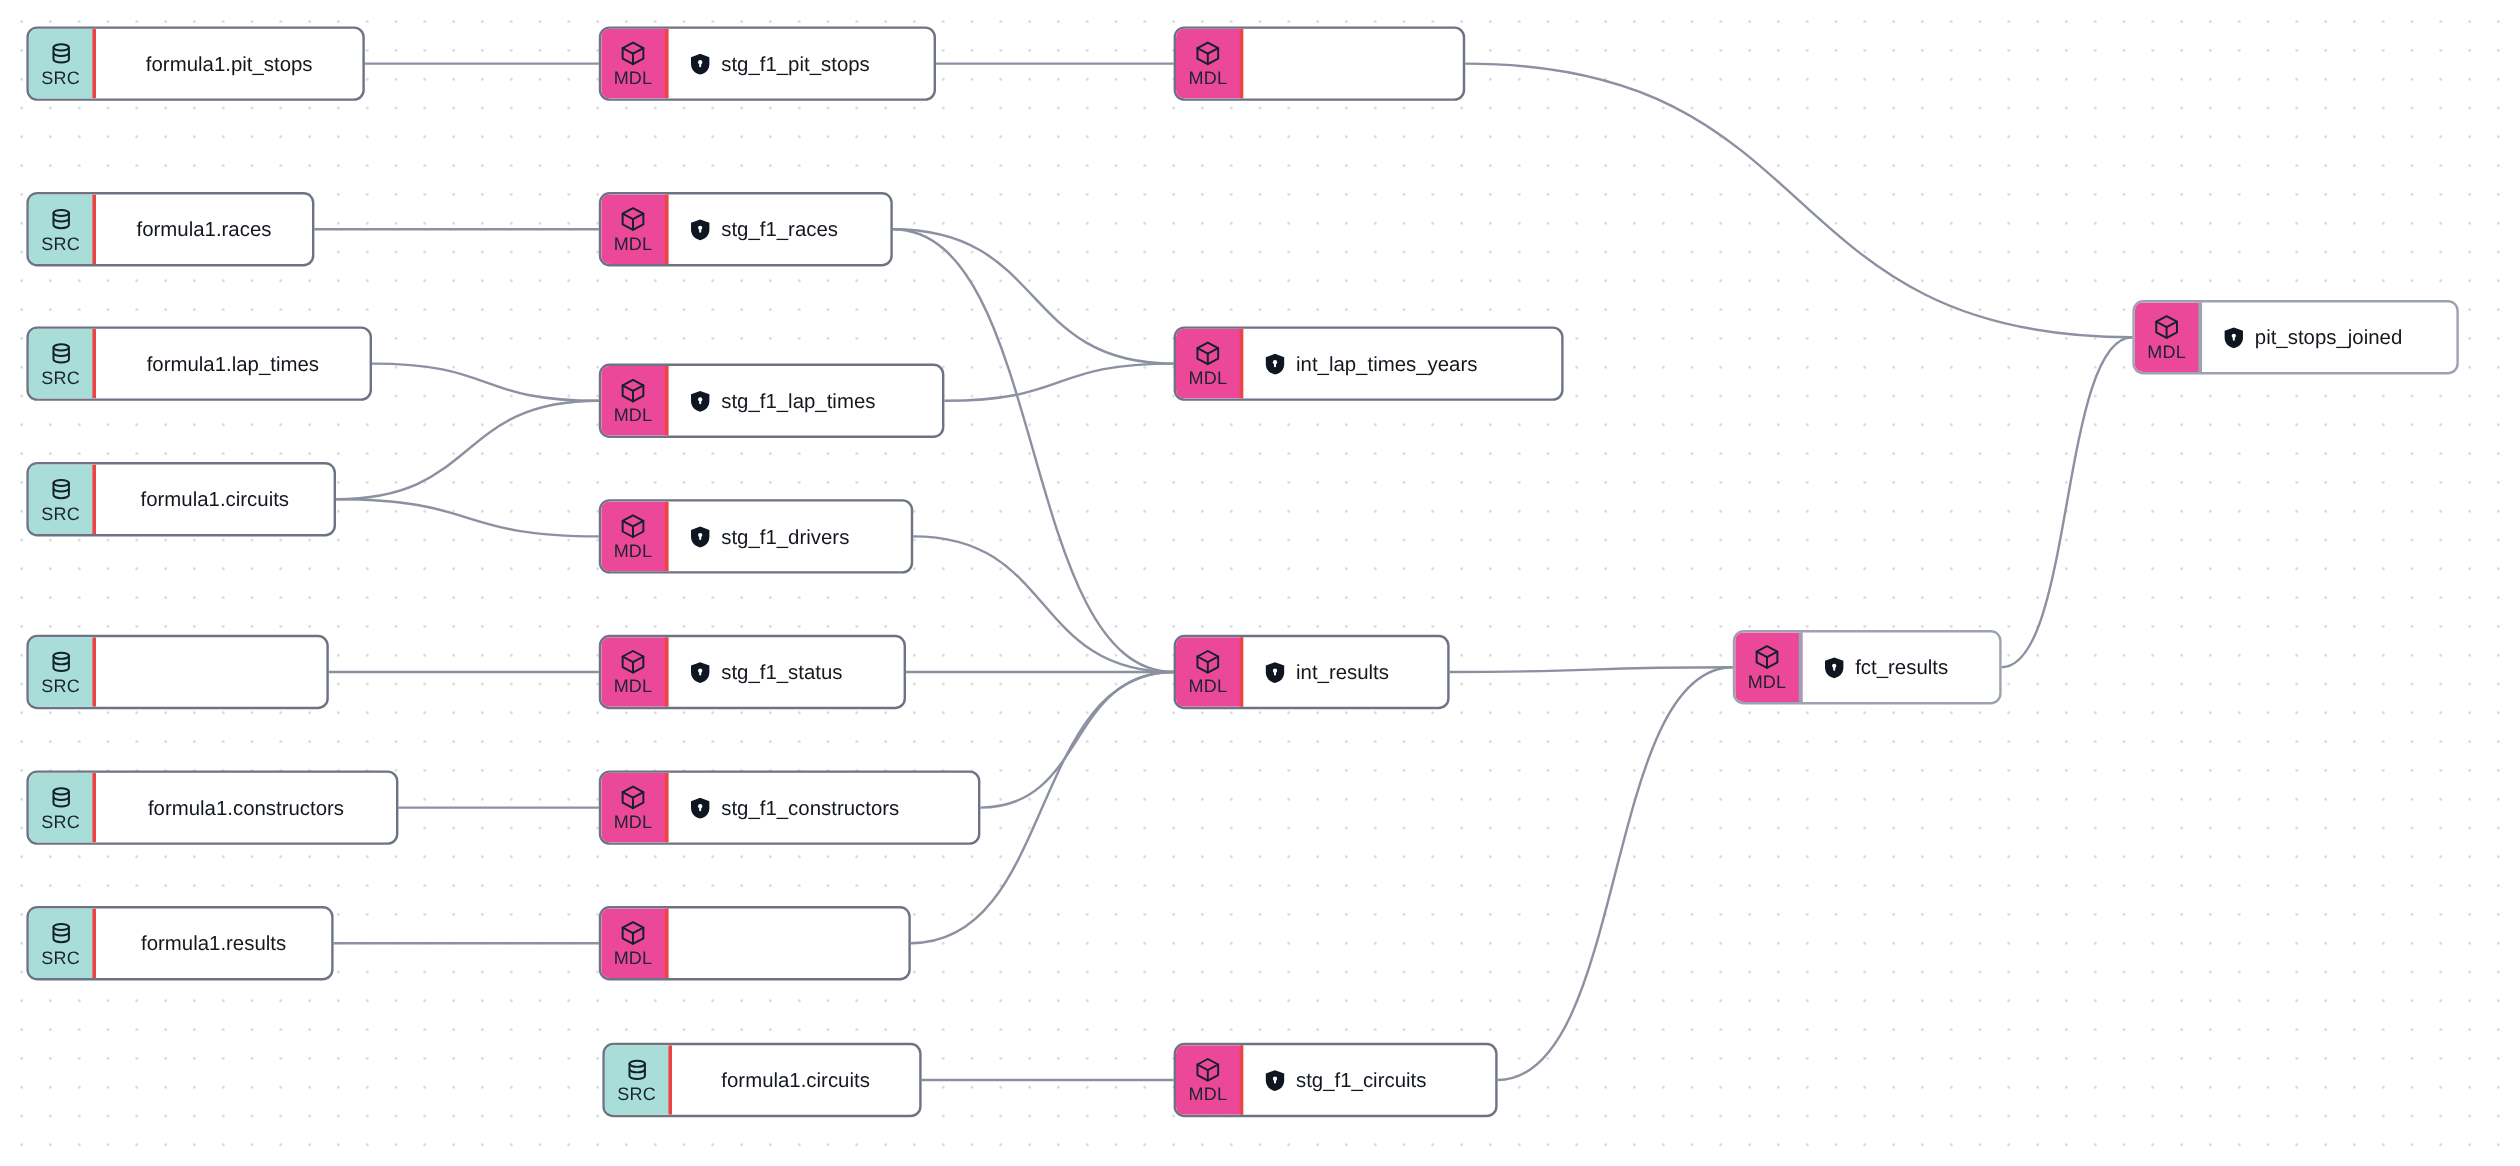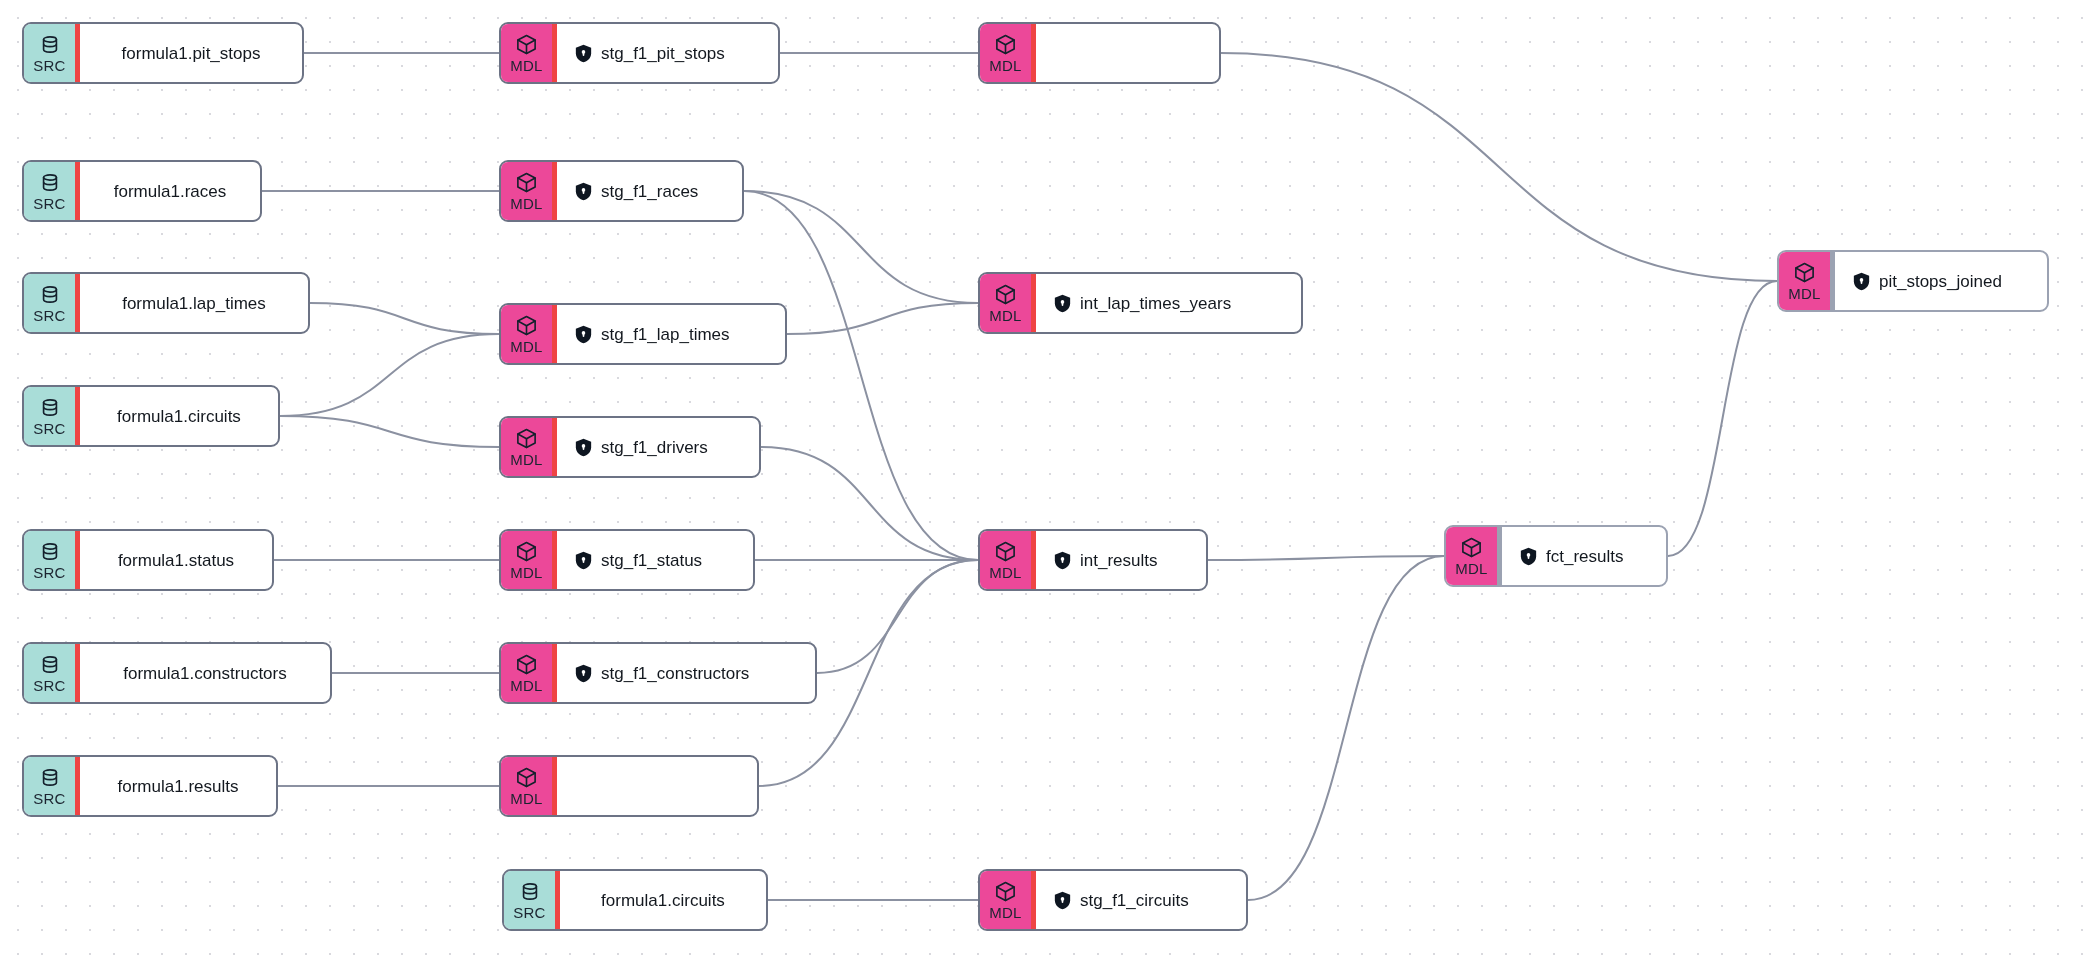--- a/index.html
+++ b/index.html
@@ -24,21 +24,21 @@
     border-radius:9px;
     background:#ffffff;
     overflow:hidden;
     height:62px;
   }
   .node.soft{border-color:#9ba2b2;}
   .badge{
     flex:0 0 auto;width:56px;
     display:flex;flex-direction:column;align-items:center;justify-content:center;
     gap:0px;
-    border-right:5px solid #ef4444;
+    border-right:3px solid #ef4444;
     box-sizing:border-box;
   }
   .node.soft .badge{border-right-color:#9ba2b2;}
   .badge.src{background:#a9ddd8;}
   .badge.mdl{background:#ec4899;}
   .badge .glyph{display:block;line-height:0;}
   .badge .btxt{
     font-size:15px;color:#1b2430;letter-spacing:.2px;
     line-height:1;margin-top:2px;font-weight:400;
   }
@@ -134,23 +134,20 @@
       </div>
       <div class="node" style="left: 22px; top: 529px; width: 252px;">
         <div class="badge src">
           <span class="glyph"><svg width="22" height="22" viewBox="0 0 24 24" fill="none" stroke="#14202c" stroke-width="1.8" stroke-linecap="round" stroke-linejoin="round">
               <ellipse cx="12" cy="6" rx="7" ry="2.8"></ellipse>
               <path d="M5 6v5c0 1.55 3.13 2.8 7 2.8s7-1.25 7-2.8V6"></path>
               <path d="M5 11.5V17c0 1.55 3.13 2.8 7 2.8s7-1.25 7-2.8v-5.5"></path>
             </svg></span>
           <span class="btxt">SRC</span>
         </div>
-        <div class="body center">
-          <span class="label">formula1.status</span>
-        </div>
       </div>
       <div class="node" style="left: 22px; top: 642px; width: 310px;">
         <div class="badge src">
           <span class="glyph"><svg width="22" height="22" viewBox="0 0 24 24" fill="none" stroke="#14202c" stroke-width="1.8" stroke-linecap="round" stroke-linejoin="round">
               <ellipse cx="12" cy="6" rx="7" ry="2.8"></ellipse>
               <path d="M5 6v5c0 1.55 3.13 2.8 7 2.8s7-1.25 7-2.8V6"></path>
               <path d="M5 11.5V17c0 1.55 3.13 2.8 7 2.8s7-1.25 7-2.8v-5.5"></path>
             </svg></span>
           <span class="btxt">SRC</span>
         </div>

